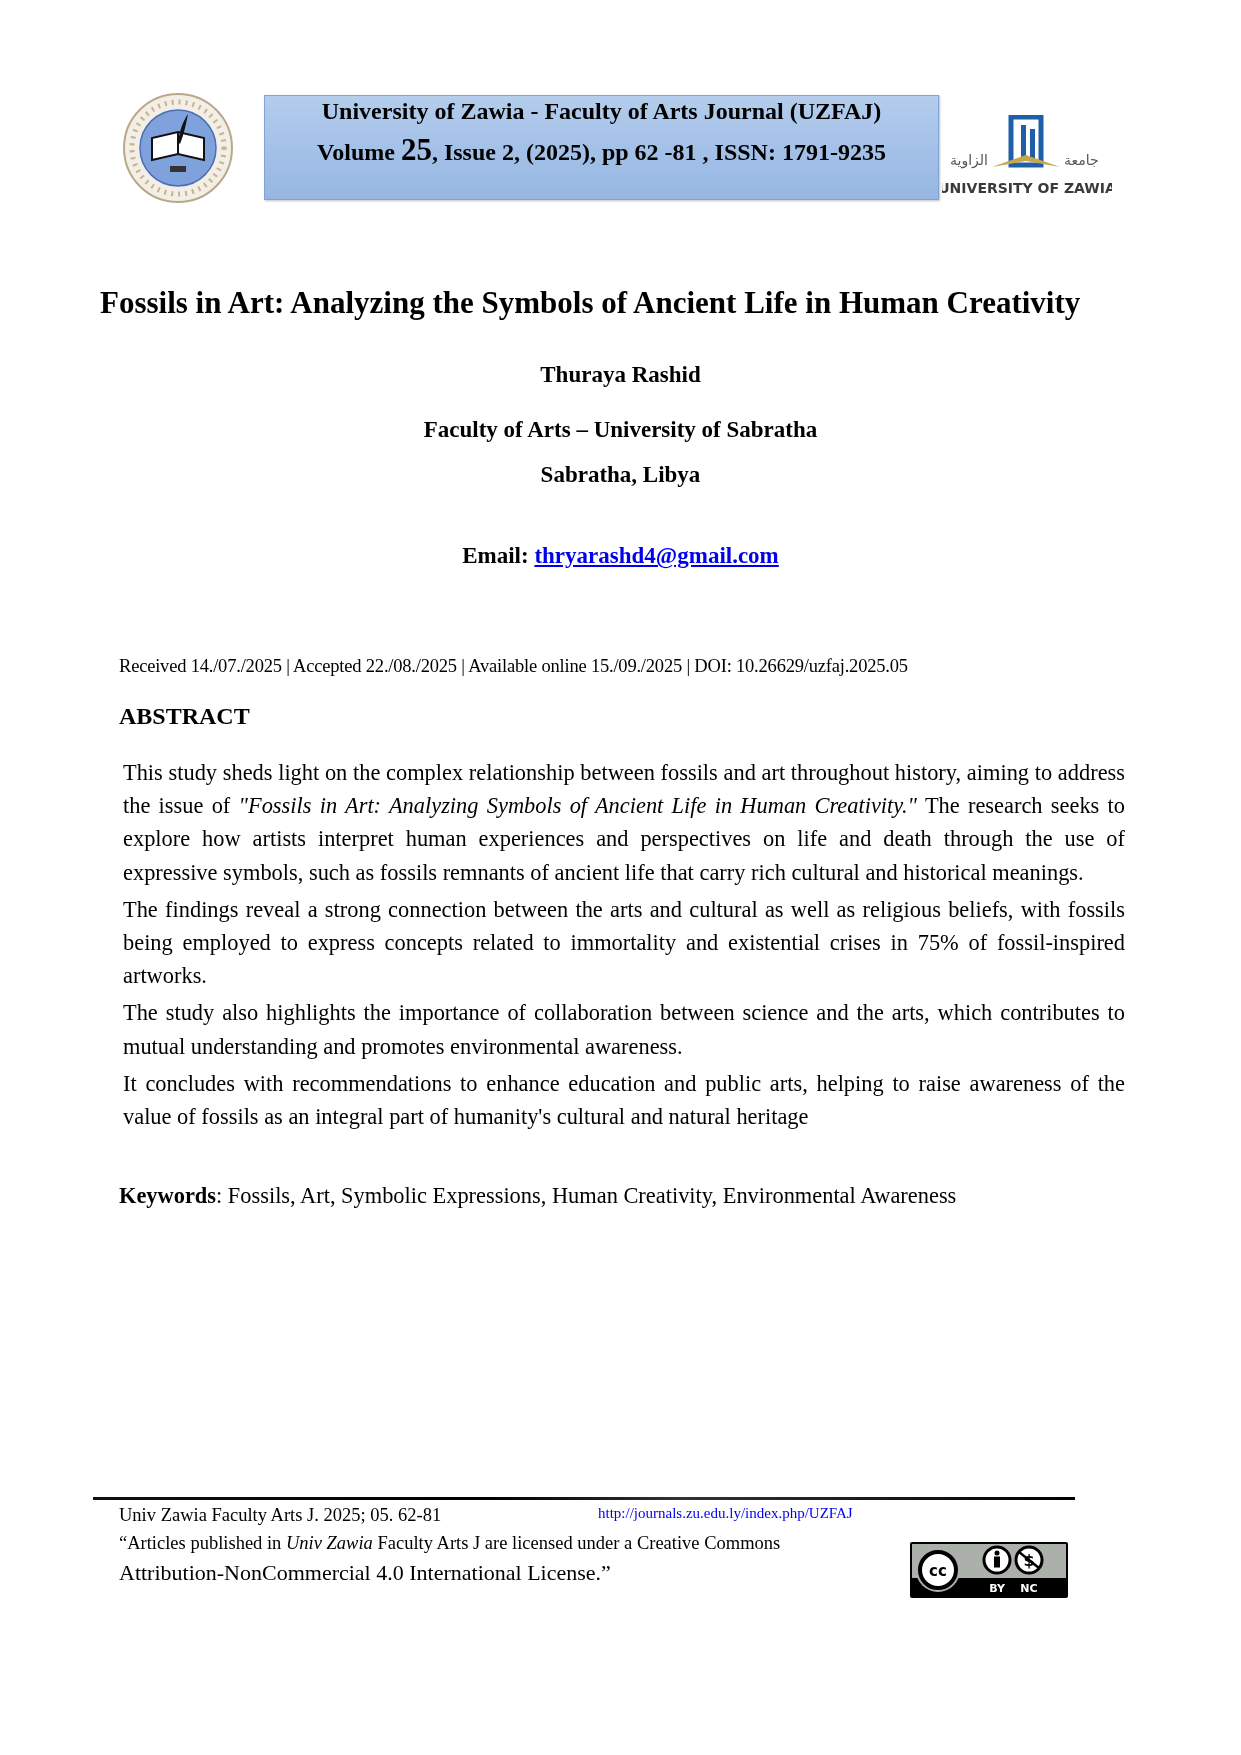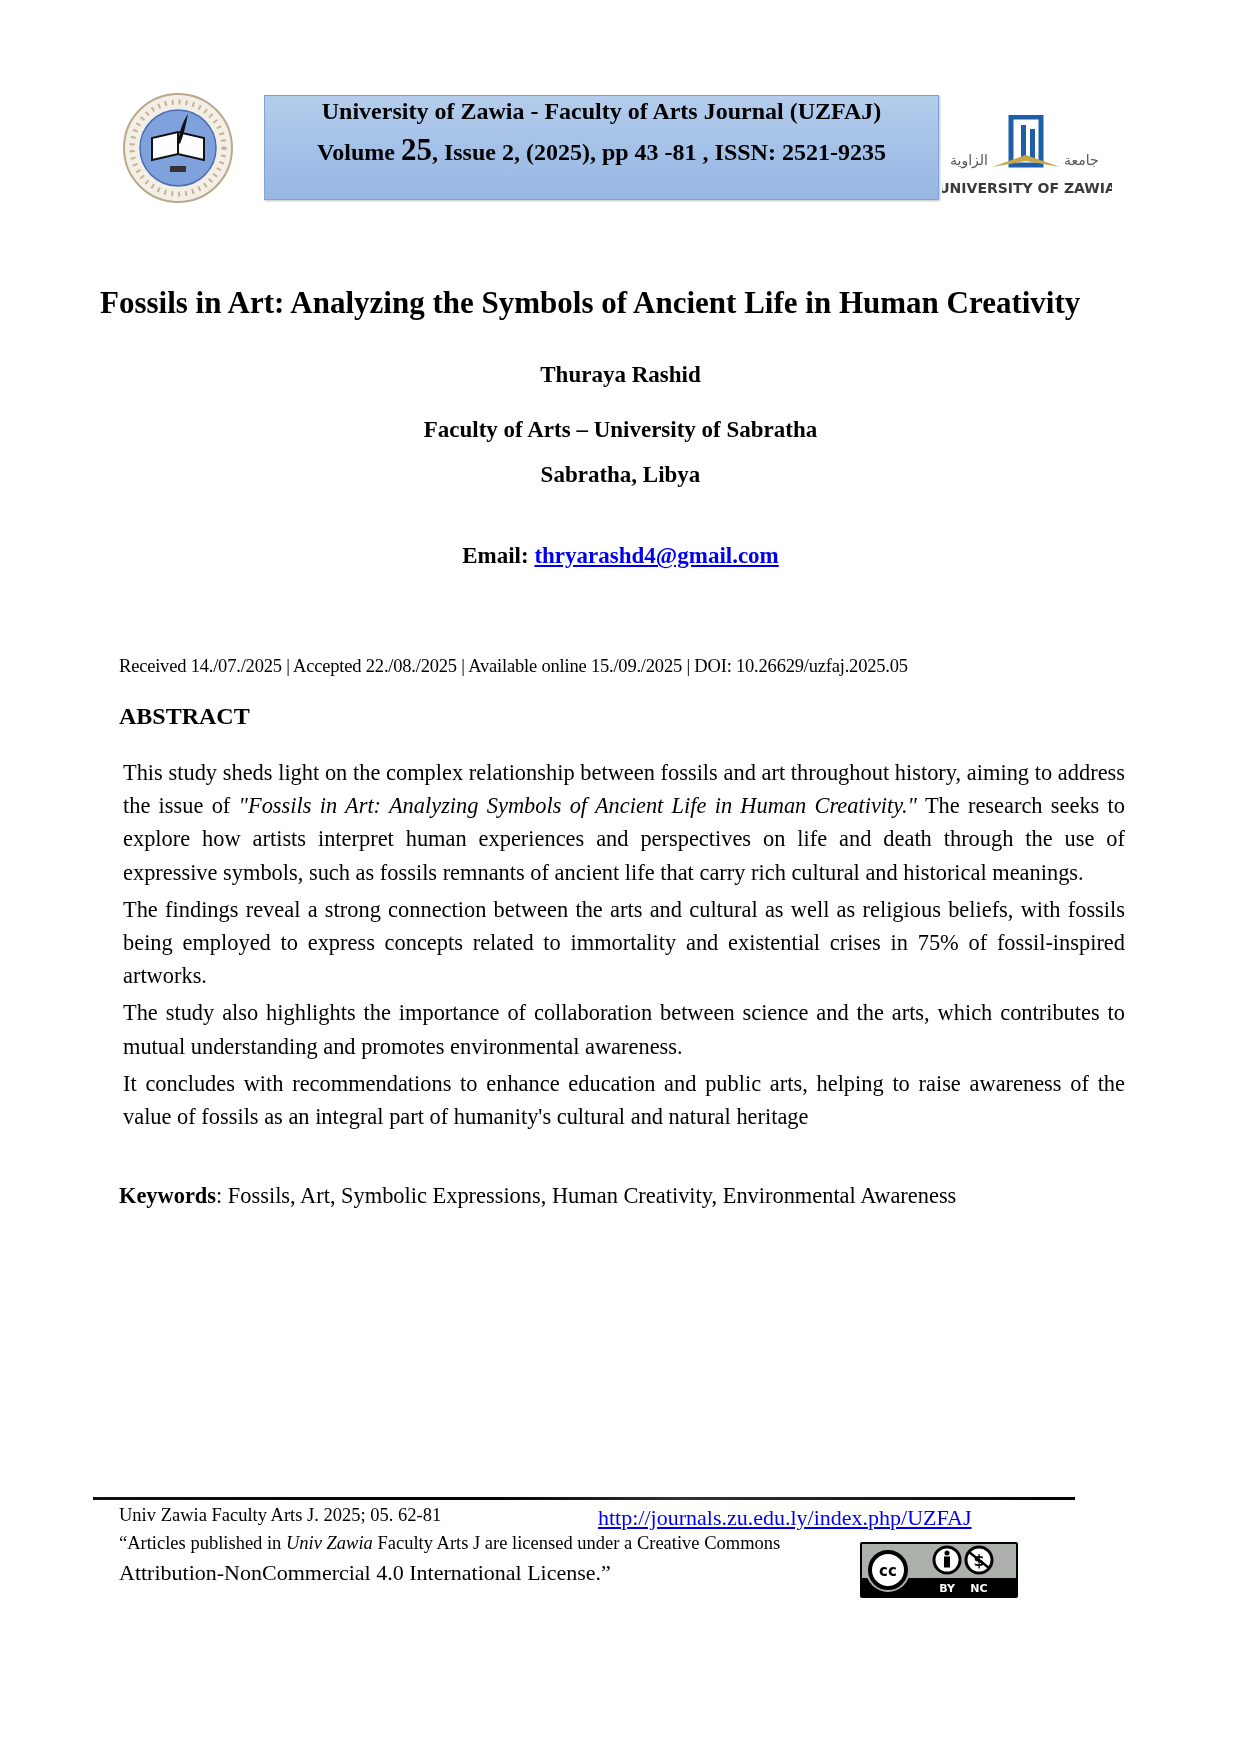--- a/index.html
+++ b/index.html
@@ -32,43 +32,43 @@
   #abstract { left: 119px; top: 752px; width: 1010px; font-size: 22.4px; line-height: 33.2px; text-align: justify; }
   #abstract p { margin: 4px; }
   #abstract p.last-left { text-align-last: left; }
 
   #keywords { left: 119px; top: 1183px; font-size: 22.4px; white-space: nowrap; }
   #keywords b { font-weight: bold; }
 
   
   #footer-rule { left: 93px; top: 1497px; width: 982px; height: 3px; background: linear-gradient(90deg, #111 0%, #000 40%, #333 60%, #000 100%); }
   #footer-cite { left: 119px; top: 1505px; font-size: 18.5px; white-space: nowrap; }
-  #footer-url { left: 598px; top: 1505px; font-size: 22px; color: #0000ee; text-decoration: underline; white-space: nowrap; }
+  #footer-url { left: 598px; top: 1505px; font-size: 15px; color: #0000ee; white-space: nowrap; }
   #footer-lic1 { left: 119px; top: 1533px; font-size: 18.5px; white-space: nowrap; }
   #footer-lic2 { left: 119px; top: 1560px; font-size: 22px; white-space: nowrap; }
-  #cc-badge { left: 860px; top: 1542px; width: 158px; height: 52px; }
+  #cc-badge { left: 910px; top: 1542px; width: 158px; height: 52px; }
 </style>
 </head>
 <body>
 
 <div id="left-logo" class="abs">
   <svg width="112" height="112" viewBox="0 0 112 112">
     <circle cx="56" cy="56" r="54" fill="#f3efe6" stroke="#b9a98a" stroke-width="2"></circle>
     <circle cx="56" cy="56" r="46" fill="none" stroke="#c5b48f" stroke-width="5" stroke-dasharray="2 5"></circle>
     <circle cx="56" cy="56" r="38" fill="#7fa2dc" stroke="#4a6fb5" stroke-width="1.5"></circle>
     <path d="M30 68 L56 62 L82 68 L82 46 L56 40 L30 46 Z" fill="#ffffff" stroke="#111" stroke-width="2"></path>
     <line x1="56" y1="40" x2="56" y2="62" stroke="#111" stroke-width="2"></line>
     <path d="M56 50 C58 36 62 28 66 22 C64 32 62 42 58 52 Z" fill="#111"></path>
     <rect x="48" y="74" width="16" height="6" fill="#333"></rect>
   </svg>
 </div>
 
 <div id="banner" class="abs">
   <div class="l1">University of Zawia - Faculty of Arts Journal (UZFAJ)</div>
-  <div class="l2"><span>Volume </span><span class="vol">25</span><span>, Issue 2, (2025), pp 43 -81 , ISSN: 2521-9235</span></div>
+  <div class="l2"><span>Volume </span><span class="vol">25</span><span>, Issue 2, (2025), pp 62 -81 , ISSN: 1791-9235</span></div>
 </div>
 
 <div id="right-logo" class="abs">
   <svg width="170" height="85" viewBox="0 0 170 85">
     <rect x="69" y="2" width="30" height="48" fill="none" stroke="#1f5fa8" stroke-width="5"></rect>
     <rect x="79" y="10" width="5" height="34" fill="#1f5fa8"></rect>
     <rect x="88" y="14" width="5" height="30" fill="#1f5fa8"></rect>
     <path d="M50 52 L84 40 L118 52 L84 46 Z" fill="#c8a64a"></path>
     <text x="8" y="50" font-family="DejaVu Sans, sans-serif" font-size="14" fill="#555">الزاوية</text>
     <text x="122" y="50" font-family="DejaVu Sans, sans-serif" font-size="14" fill="#555">جامعة</text>

